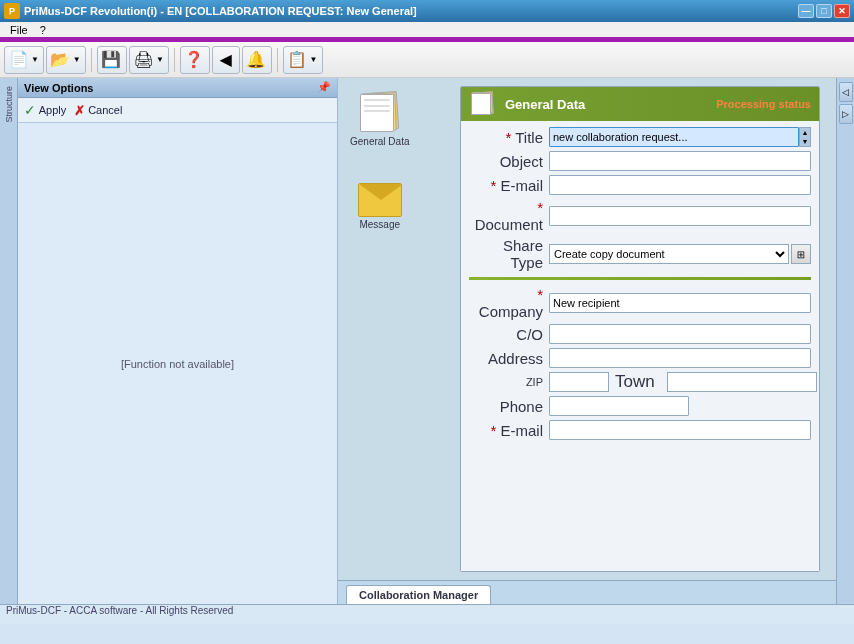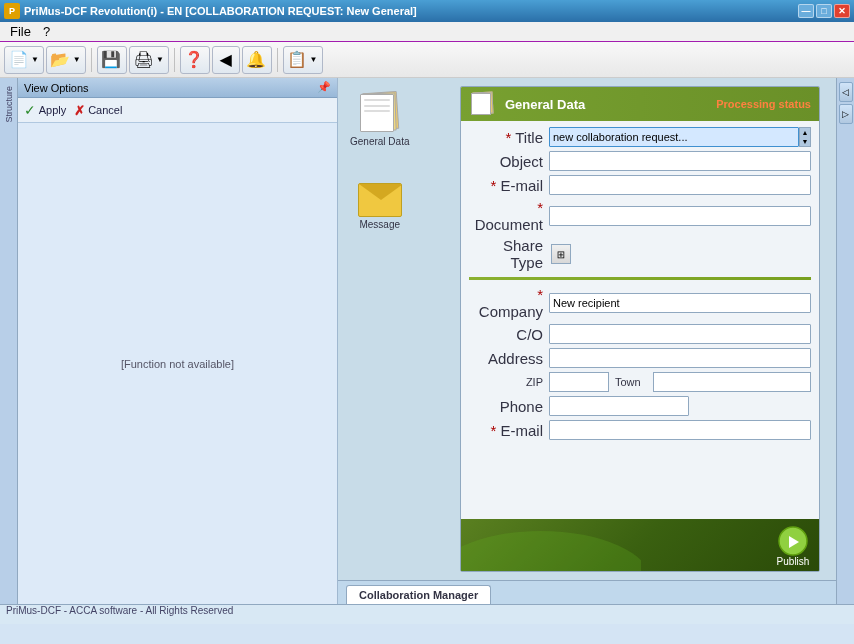--- a/index.html
+++ b/index.html
@@ -25,22 +25,22 @@
     #title-bar .win-btn.max { background: #6aaddc; }
     #title-bar .win-btn.close { background: #e04030; }
 
     
     #menu-bar {
       background: #f0f0f0;
       height: 20px;
       display: flex;
       align-items: center;
       padding: 0 4px;
-      border-bottom: 1px solid #a21caf;
-      font-size: 13px;
+      border-bottom: 5px solid #a21caf;
+      font-size: 11px;
     }
     #menu-bar .menu-item { padding: 2px 6px; cursor: pointer; }
 
     
     #toolbar {
       background: linear-gradient(to bottom, #f8f8f8, #e8e8e8);
       height: 36px;
       display: flex;
       align-items: center;
       padding: 0 4px;
@@ -91,21 +91,21 @@
     #view-options-panel {
       width: 320px;
       background: #ddeaf8;
       border-right: 1px solid #a0b8d0;
       display: flex;
       flex-direction: column;
     }
     #view-options-header {
       background: linear-gradient(to bottom, #b8d0e8, #98b8d8);
       padding: 3px 6px;
-      font-weight: normal;
+      font-weight: bold;
       font-size: 11px;
       display: flex;
       align-items: center;
       justify-content: space-between;
       border-bottom: 1px solid #80a0c0;
     }
     #view-options-toolbar {
       background: #e8f0f8;
       padding: 4px 6px;
       display: flex;
@@ -239,21 +239,21 @@
       margin: 6px 0;
     }
 
     .zip-town-row {
       display: flex;
       align-items: center;
       margin-bottom: 4px;
     }
     .zip-label { text-align: right; width: 80px; padding-right: 6px; font-size: 11px; color: #334; flex-shrink: 0; }
     .zip-input { width: 60px; height: 20px; border: 1px solid #90a8c0; padding: 1px 3px; font-size: 11px; background: white; }
-    .town-label { margin-left: 6px; margin-right: 12px; font-size: 11px; color: #334; }
+    .town-label { margin-left: 6px; margin-right: 12px; font-size: 17px; color: #334; }
     .town-input { flex: 1; height: 20px; border: 1px solid #90a8c0; padding: 1px 3px; font-size: 11px; background: white; }
 
     #form-footer {
       height: 52px;
       background: linear-gradient(to bottom, #6a9028, #4a7010);
       display: flex;
       align-items: flex-end;
       justify-content: flex-end;
       padding: 4px 8px;
     }
@@ -501,20 +501,25 @@
             <input class="form-input" type="text" value="" style="">
           </div>
 
           <div class="form-row">
             <span class="form-label required">Document</span>
             <input class="form-input" type="text" value="" style="">
           </div>
 
           <div class="form-row share-type-row">
             <span class="form-label">Share Type</span>
+            <select class="share-type-select">
+              <option>Create copy document</option>
+              <option>Share document</option>
+              <option>Read only</option>
+            </select>
             <div class="share-type-btn">⊞</div>
           </div>
 
           <div class="section-divider"></div>
 
           <div class="form-row">
             <span class="form-label required">Company</span>
             <input class="form-input" type="text" value="New recipient" style="">
           </div>
 
@@ -540,37 +545,20 @@
             <input class="form-input" type="text" value="" style="max-width: 140px;">
           </div>
 
           <div class="form-row">
             <span class="form-label required">E-mail</span>
             <input class="form-input" type="text" value="" style="">
           </div>
 
         </div>
 
-        <div id="form-footer">
-
-          <div style="position:absolute; bottom:0; left:0; right:0; height:52px; background:linear-gradient(135deg, #5a8020 0%, #3a6010 50%, #2a4a08 100%); display:flex; align-items:flex-end; justify-content:flex-end; padding:4px 8px;">
-
-            <svg width="180" height="50" style="position:absolute; left:0; bottom:0;">
-              <ellipse cx="80" cy="60" rx="110" ry="50" fill="rgba(100,180,30,0.25)"></ellipse>
-            </svg>
-            <div id="publish-btn" style="z-index:2;">
-
-              <svg width="36" height="30">
-                <circle cx="18" cy="15" r="14" fill="#90d040" stroke="#60a010" stroke-width="1.5"></circle>
-                <polygon points="14,10 14,22 24,16" fill="white"></polygon>
-              </svg>
-              <span style="color:white; font-size:10px;">Publish</span>
-            </div>
-          </div>
-        </div>
 
       </div>
     </div>
 
     <div id="tab-bar">
       <div class="tab active">Collaboration Manager</div>
     </div>
   </div>
 
   <div id="right-sidebar">

